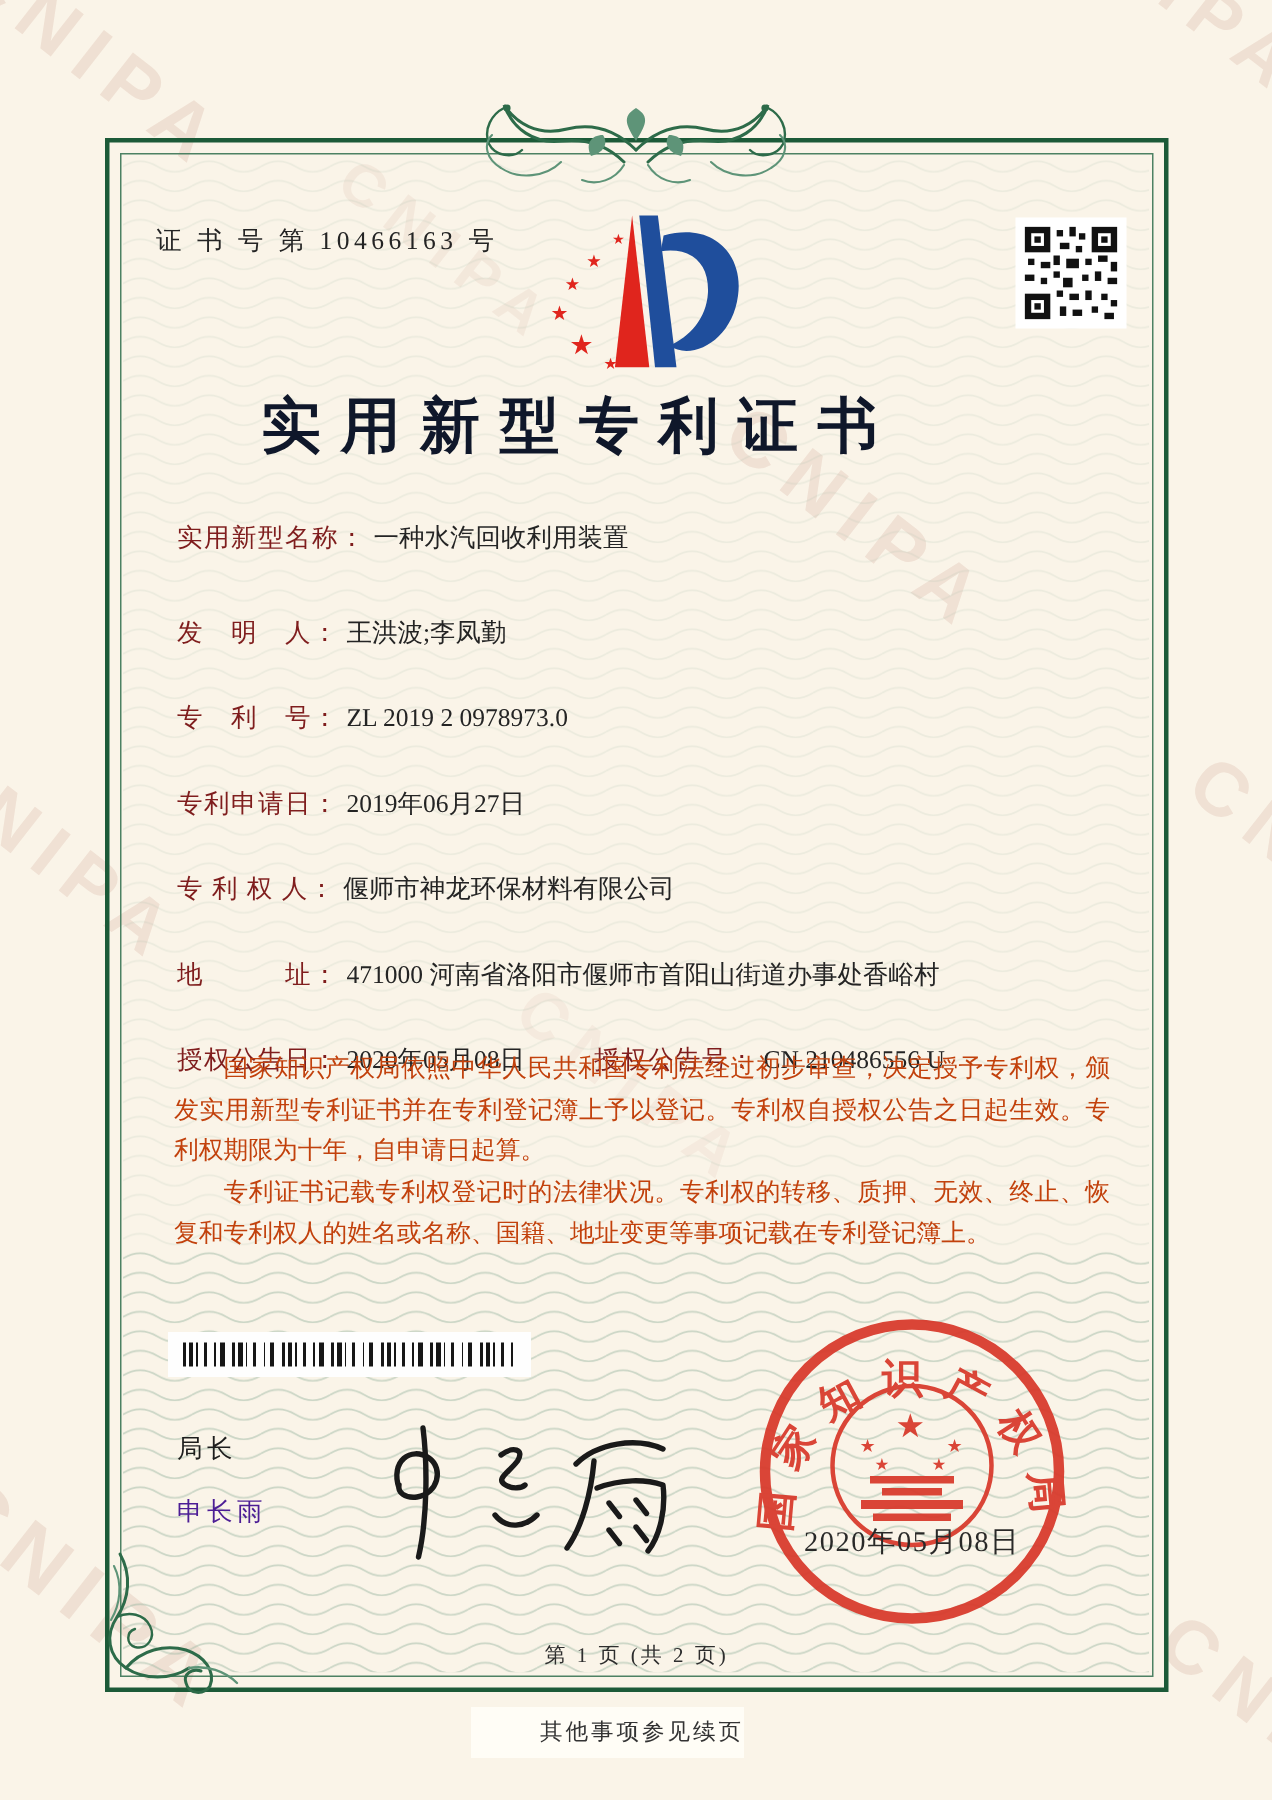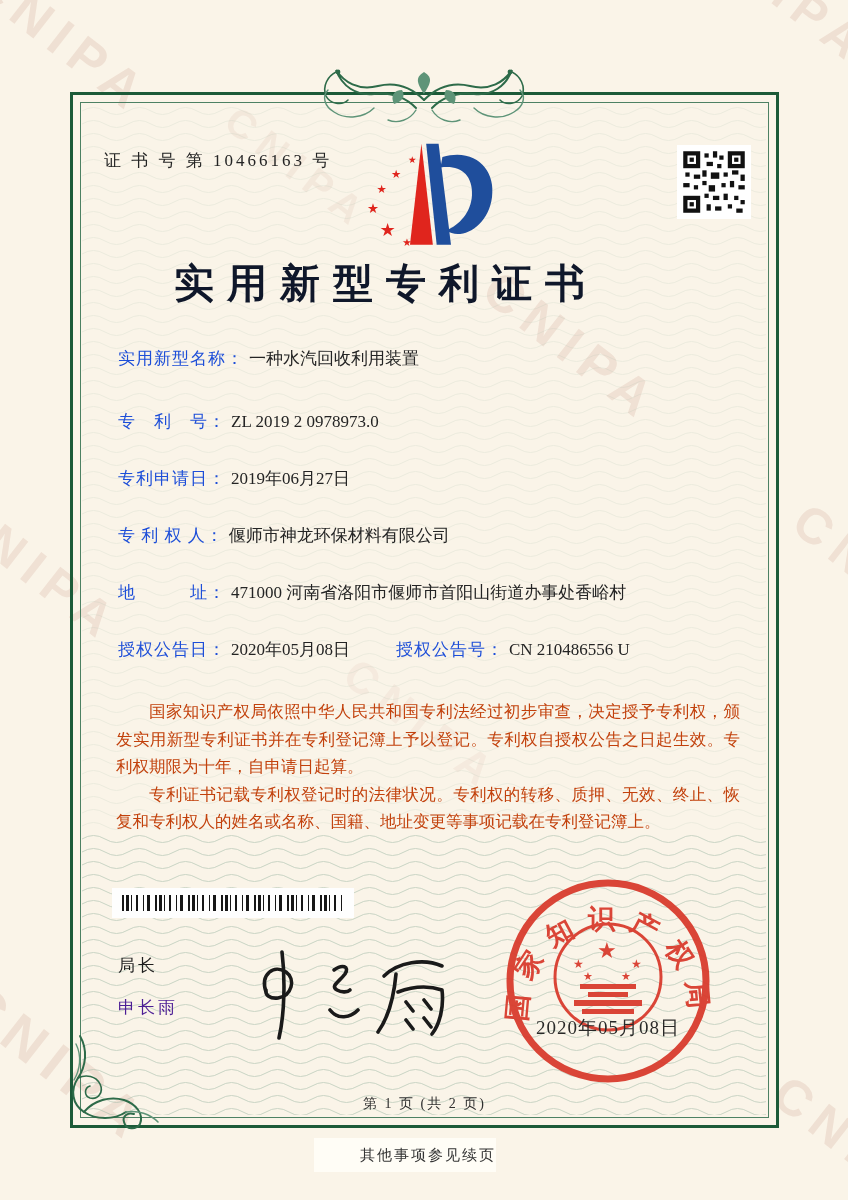--- a/index.html
+++ b/index.html
@@ -16,21 +16,21 @@
   .corner-flourish{position:absolute;left:66px;top:1034px;width:118px;height:100px;z-index:3;}
   
   .cert-no{position:absolute;left:104px;top:149px;font-size:17px;letter-spacing:3px;color:#242424;z-index:3;}
   .logo{position:absolute;left:356px;top:138px;width:148px;height:124px;z-index:3;}
   .qr-box{position:absolute;left:677px;top:145px;width:70px;height:70px;background:#fff;z-index:3;padding:2px;}
   .title{position:absolute;left:70px;top:256px;width:632px;text-align:center;font-size:40px;
          font-weight:700;letter-spacing:13px;color:#0f172a;z-index:3;}
   .fields{position:absolute;left:118px;top:347px;width:628px;font-size:17px;z-index:3;}
   .field-row{margin-bottom:34px;white-space:nowrap;}
   .field-row.first{margin-bottom:40px;}
-  .f-label{letter-spacing:1px;color:#1d4ed8;margin-top:10px;}
+  .f-label{letter-spacing:1px;color:#7f1d1d;margin-top:10px;}
   .f-value{margin-left:5px;color:#242424;}
   .f-pair2{margin-left:46px;}
   .paras{position:absolute;left:116px;top:698px;width:624px;font-size:16.5px;line-height:27.5px;
          color:#c2410c;text-align:justify;z-index:3;}
   .paras p{margin:0;text-indent:2em;}
   .barcode-box{position:absolute;left:112px;top:888px;width:242px;height:30px;background:#fefefe;z-index:3;}
   .barcode{position:absolute;left:10px;top:7px;width:222px;height:16px;
     background:
       repeating-linear-gradient(90deg,#161616 0 2px,transparent 2px 4px,#161616 4px 7px,transparent 7px 9px,
       #161616 9px 10px,transparent 10px 14px,#161616 14px 16px,transparent 16px 21px,
@@ -166,20 +166,23 @@
       </g>
   </svg>
 
   <div class="title">实用新型专利证书</div>
 
   <div class="fields">
     <div class="field-row first">
       <span class="f-label">实用新型名称：</span><span class="f-value">一种水汽回收利用装置</span>
     </div>
     <div class="field-row">
+      <span class="f-label">发　明　人：</span><span class="f-value">王洪波;李凤勤</span>
+    </div>
+    <div class="field-row">
       <span class="f-label">专　利　号：</span><span class="f-value">ZL 2019 2 0978973.0</span>
     </div>
     <div class="field-row">
       <span class="f-label">专利申请日：</span><span class="f-value">2019年06月27日</span>
     </div>
     <div class="field-row">
       <span class="f-label">专 利 权 人：</span><span class="f-value">偃师市神龙环保材料有限公司</span>
     </div>
     <div class="field-row">
       <span class="f-label">地　　　址：</span><span class="f-value">471000 河南省洛阳市偃师市首阳山街道办事处香峪村</span>

